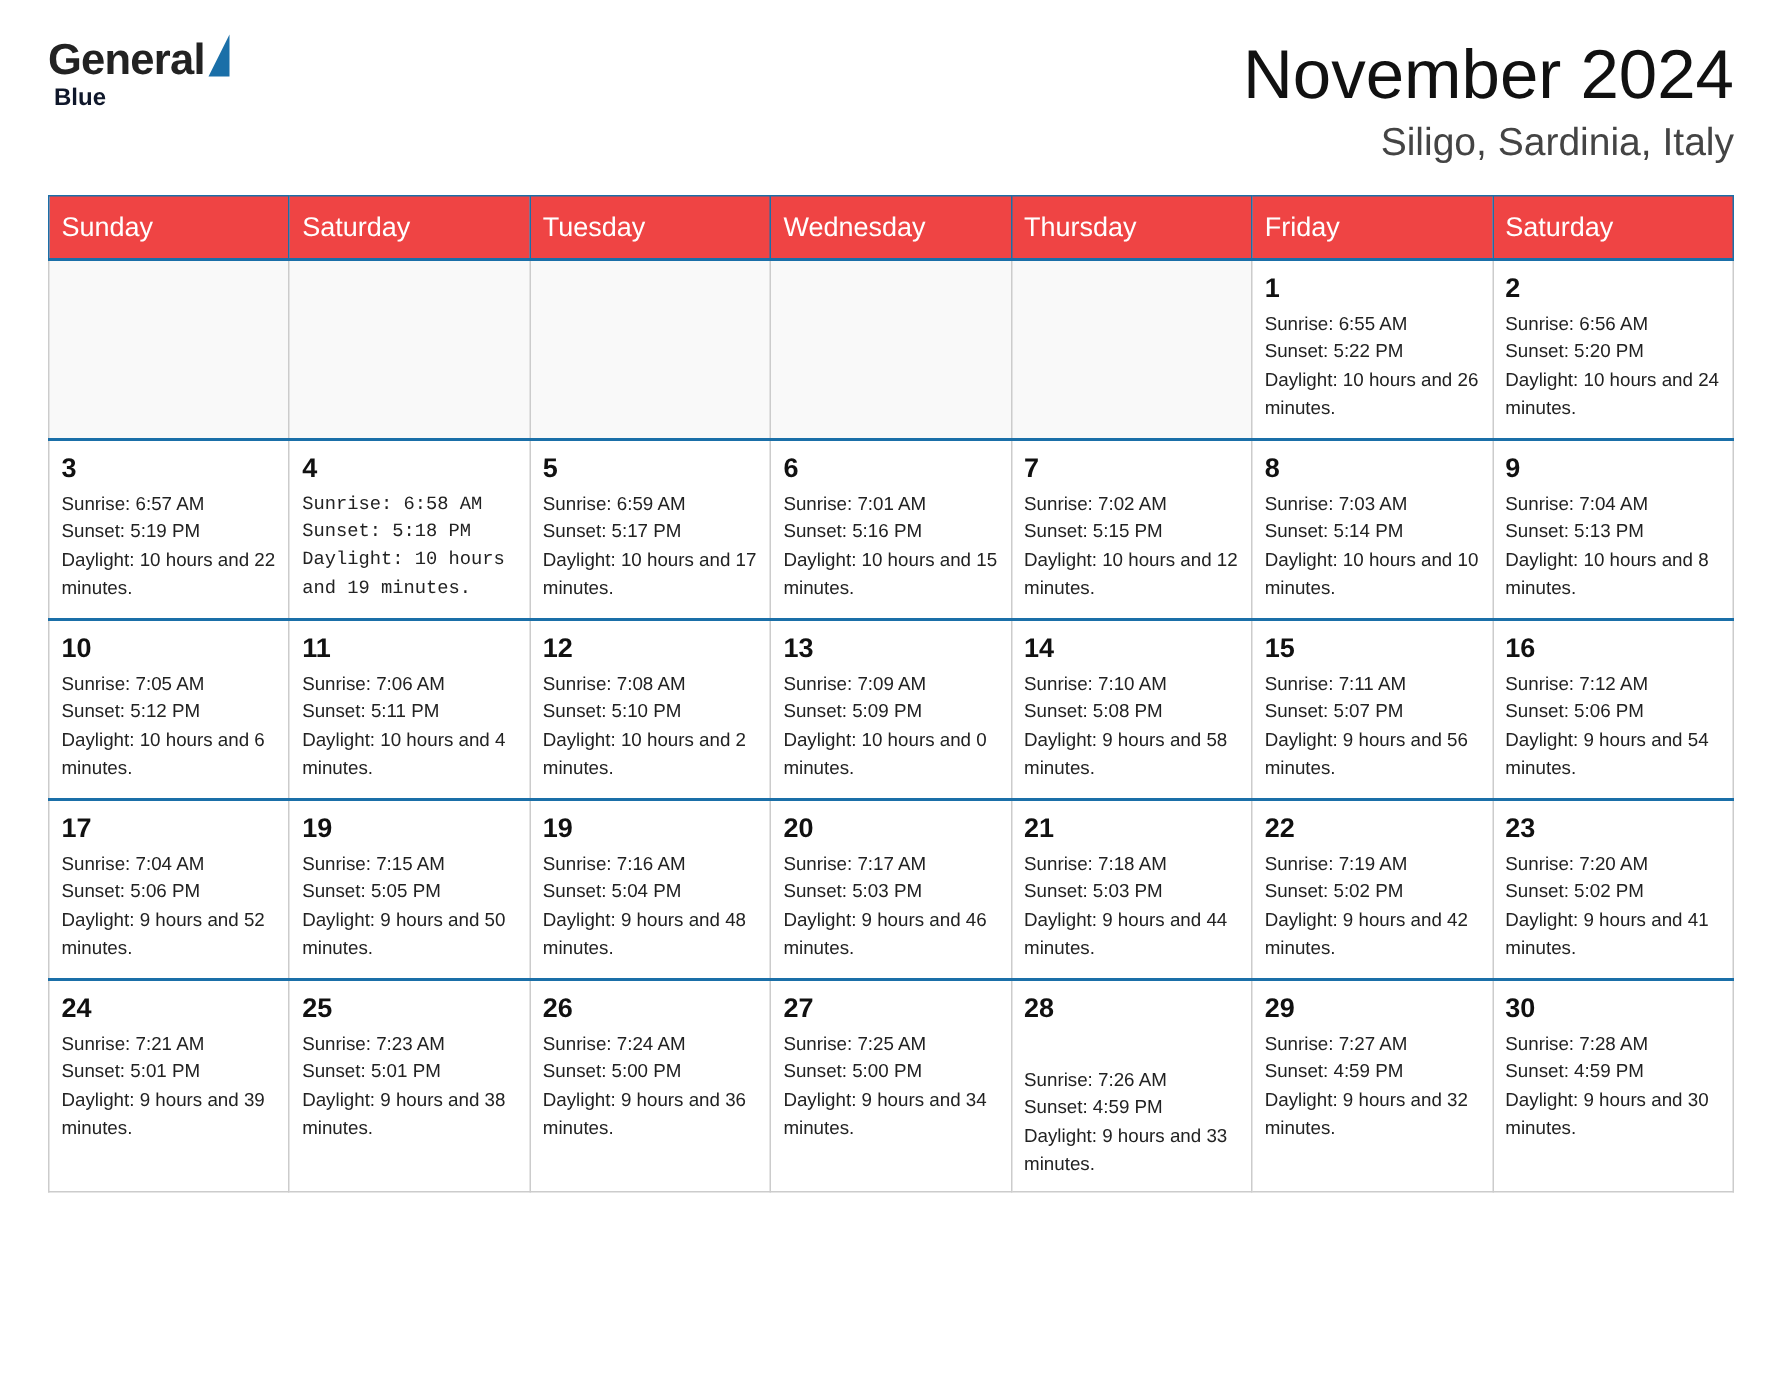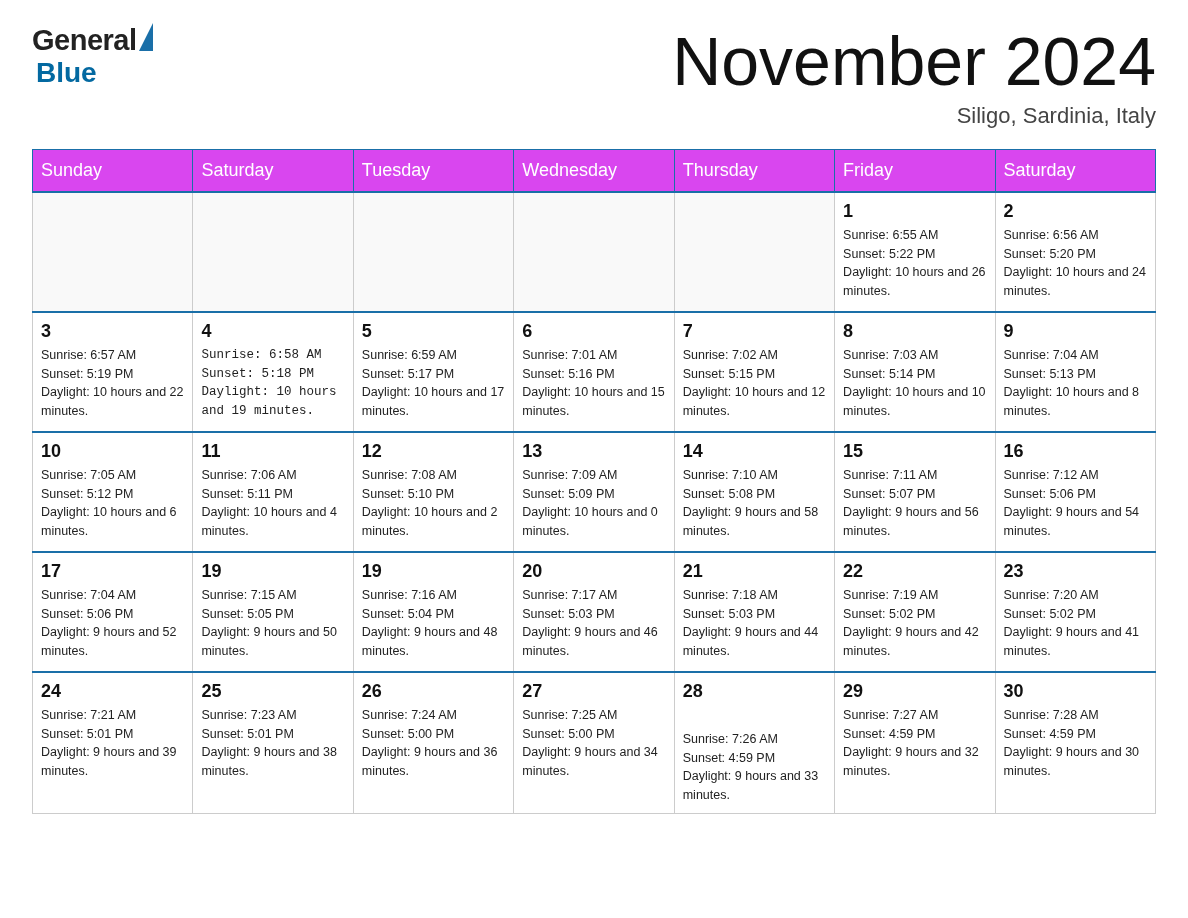--- a/index.html
+++ b/index.html
@@ -33,45 +33,45 @@
     .logo-flag {
       width: 0;
       height: 0;
       border-left: 14px solid transparent;
       border-bottom: 28px solid #1a6fa8;
       margin-left: 2px;
       position: relative;
       top: -4px;
     }
     .logo-blue {
-      font-size: 28px;
+      font-size: 16px;
       font-weight: bold;
-      color: #0369a1;
+      color: #0f172a;
       margin-left: 4px;
     }
     .title-section {
       text-align: right;
     }
     .month-title {
-      font-size: 68px;
+      font-size: 46px;
       font-weight: normal;
       color: #111;
       line-height: 1.1;
     }
     .location {
-      font-size: 22px;
+      font-size: 26px;
       color: #444;
       margin-top: 4px;
     }
     table {
       width: 100%;
       border-collapse: collapse;
     }
     thead th {
-      background-color: #d946ef;
+      background-color: #ef4444;
       color: #fff;
       padding: 10px 8px;
       font-size: 18px;
       font-weight: normal;
       text-align: left;
       border: 1px solid #1a6fa8;
     }
     tbody td {
       vertical-align: top;
       padding: 8px;

